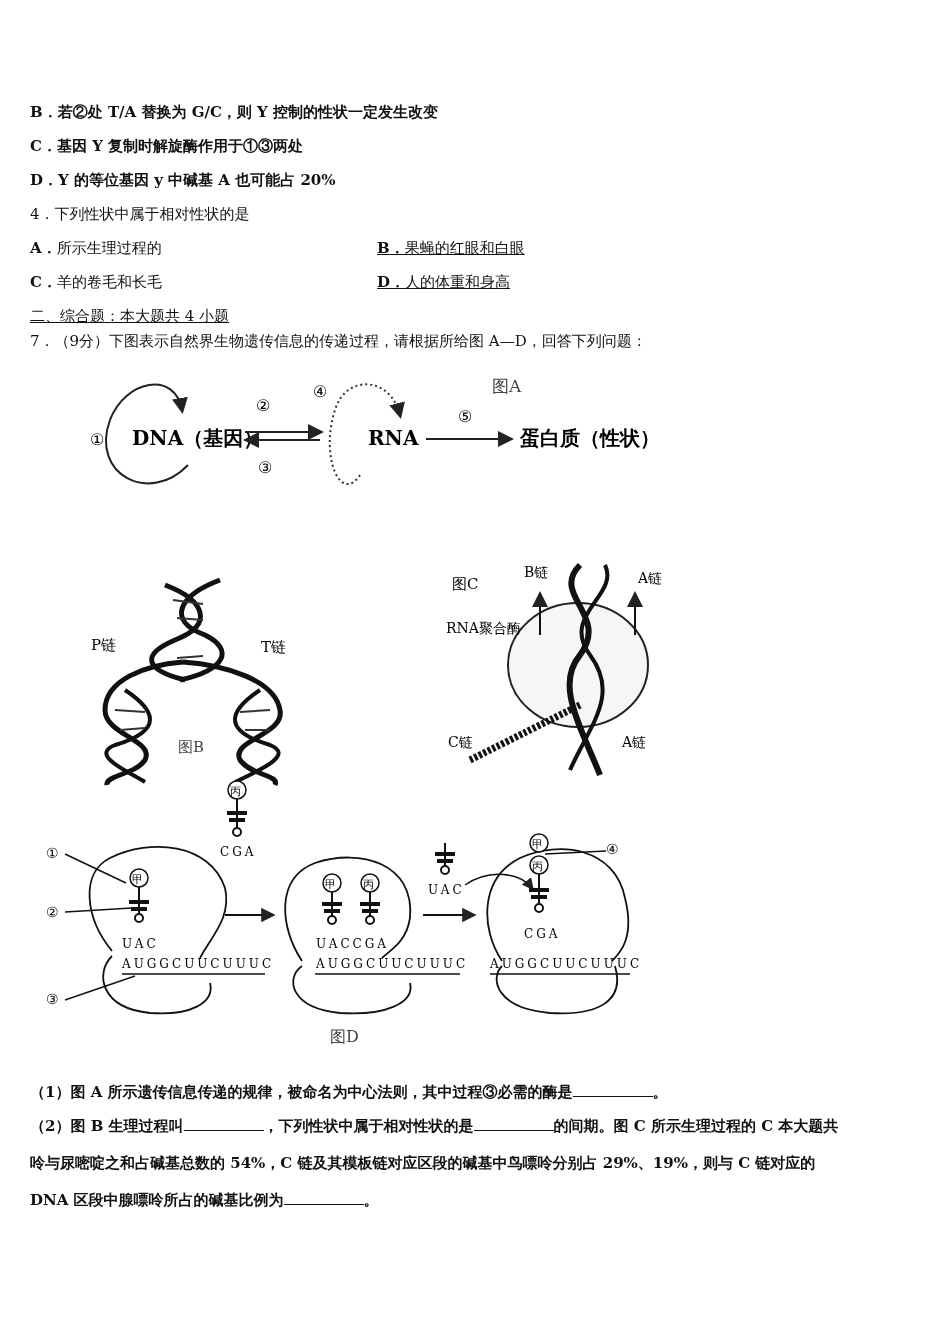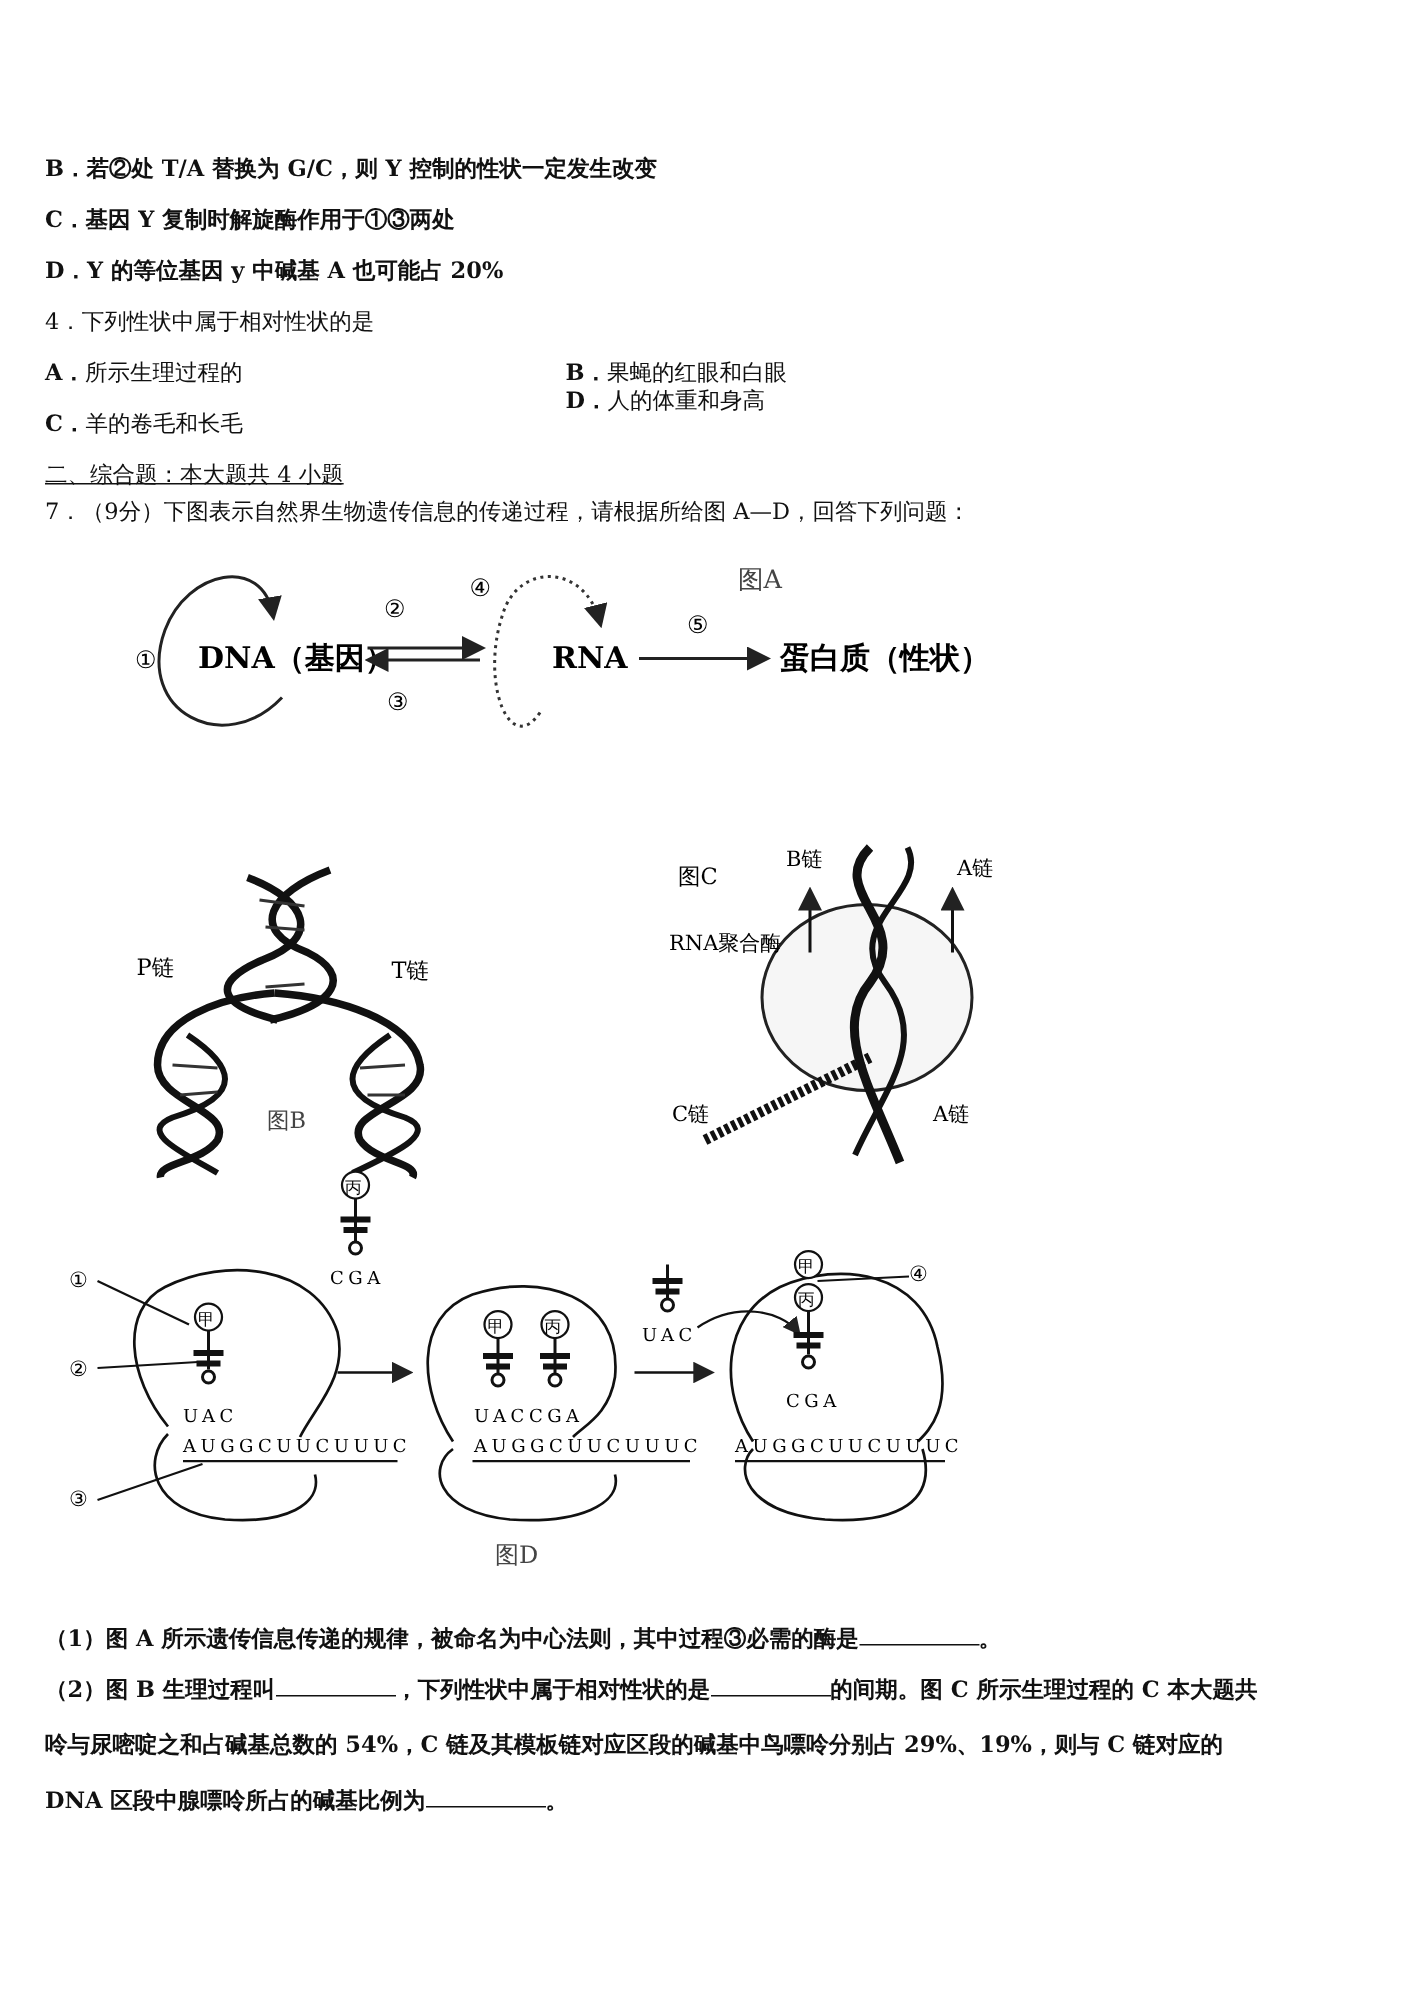--- a/index.html
+++ b/index.html
@@ -1,20 +1,20 @@
 <!DOCTYPE html>
 <html><head>
 <meta charset="utf-8">
 <style>
   html, body { margin:0; padding:0; background:#ffffff; }
   body { width:950px; height:1344px; position:relative; overflow:hidden;
          font-family:"DejaVu Serif","Liberation Serif",serif; color:#111; }
   .line { position:absolute; left:30px; font-size:15px; line-height:20px; white-space:nowrap; }
   .b { font-weight:bold; }
-  .col2 { position:absolute; font-size:15px; line-height:20px; white-space:nowrap; }
+  .col2 { position:absolute; font-size:15px; line-height:20px; white-space:nowrap;text-decoration:underline; }
   .blank { display:inline-block; border-bottom:1.5px solid #111; height:14px; vertical-align:baseline; }
   svg text { font-family:"DejaVu Serif","Liberation Serif",serif; }
   .fig { position:absolute; }
 </style>
 </head>
 <body>
 
 <div class="line b" style="top:102px;">
   <span>B．</span><span>若②处 T/A 替换为 G/C，则 Y 控制的性状一定发生改变</span>
 </div>
@@ -28,21 +28,21 @@
 <div class="line" style="top:204px;">4．下列性状中属于相对性状的是</div>
 <div class="line" style="top:238px;">
   <span class="b">A．</span><span>所示生理过程的</span>
 </div>
 <div class="col2" style="top:238px; left:377px;">
   <span class="b">B．</span><span>果蝇的红眼和白眼</span>
 </div>
 <div class="line" style="top:272px;">
   <span class="b">C．</span><span>羊的卷毛和长毛</span>
 </div>
-<div class="col2" style="top:257px; left:377px;">
+<div class="col2" style="top:272px; left:377px;">
   <span class="b">D．</span><span>人的体重和身高</span>
 </div>
 
 <div class="line" style="top:306px;text-decoration:underline;">二、综合题：本大题共 4 小题</div>
 <div class="line" style="top:331px;">7．（9分）下图表示自然界生物遗传信息的传递过程，请根据所给图 A—D，回答下列问题：</div>
 
 <svg class="fig" style="left:80px; top:365px;" width="600" height="135">
   <defs>
     <marker id="ah" markerWidth="8" markerHeight="8" refX="6" refY="4" orient="auto">
       <path d="M0,0 L8,4 L0,8 z" fill="#222"></path>

